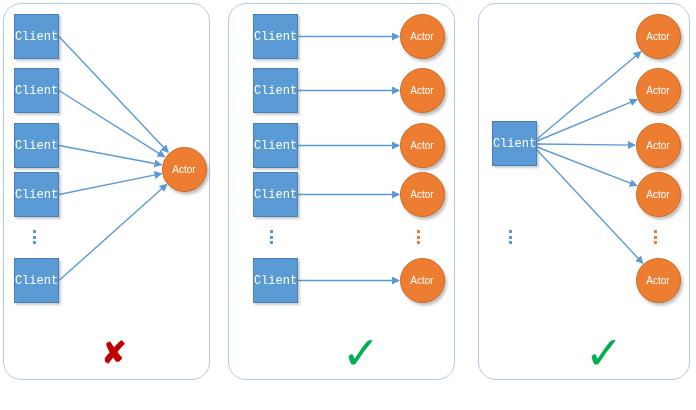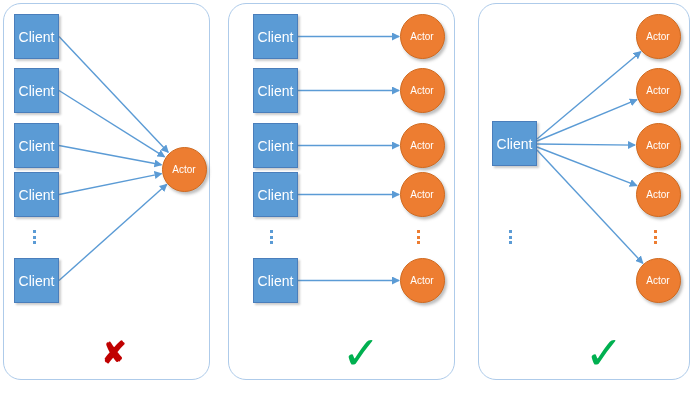--- a/index.html
+++ b/index.html
@@ -7,21 +7,21 @@
     width:696px;height:410px;background:#ffffff;position:relative;
     font-family:"Liberation Sans",sans-serif;overflow:hidden;
   }
   .panel{
     position:absolute;background:#ffffff;border:1.5px solid #aecbea;
     border-radius:18px;box-sizing:border-box;
   }
   .edges{position:absolute;left:0;top:0;pointer-events:none;}
   .node-client{
     position:absolute;box-sizing:border-box;display:flex;align-items:center;justify-content:center;
-    color:#fff;font-size:14px;border:1px solid;box-shadow:1.5px 1.5px 2px rgba(110,110,110,.35);
+    color:#fff;font-size:12px;border:1px solid;box-shadow:1.5px 1.5px 2px rgba(110,110,110,.35);font-family:Liberation Mono, monospace;
   }
   .node-actor{
     position:absolute;box-sizing:border-box;border-radius:50%;
     display:flex;align-items:center;justify-content:center;
     color:#fff;font-size:10px;border:1px solid;box-shadow:2px 2.5px 3px rgba(110,110,110,.45);
   }
   .dots{position:absolute;display:flex;flex-direction:column;gap:2.5px;}
   .dot{width:3px;height:3px;}
   .verdict{position:absolute;transform:translate(-50%,-50%);line-height:1;}
   .verdict.cross{font-weight:700;font-size:30px;}

